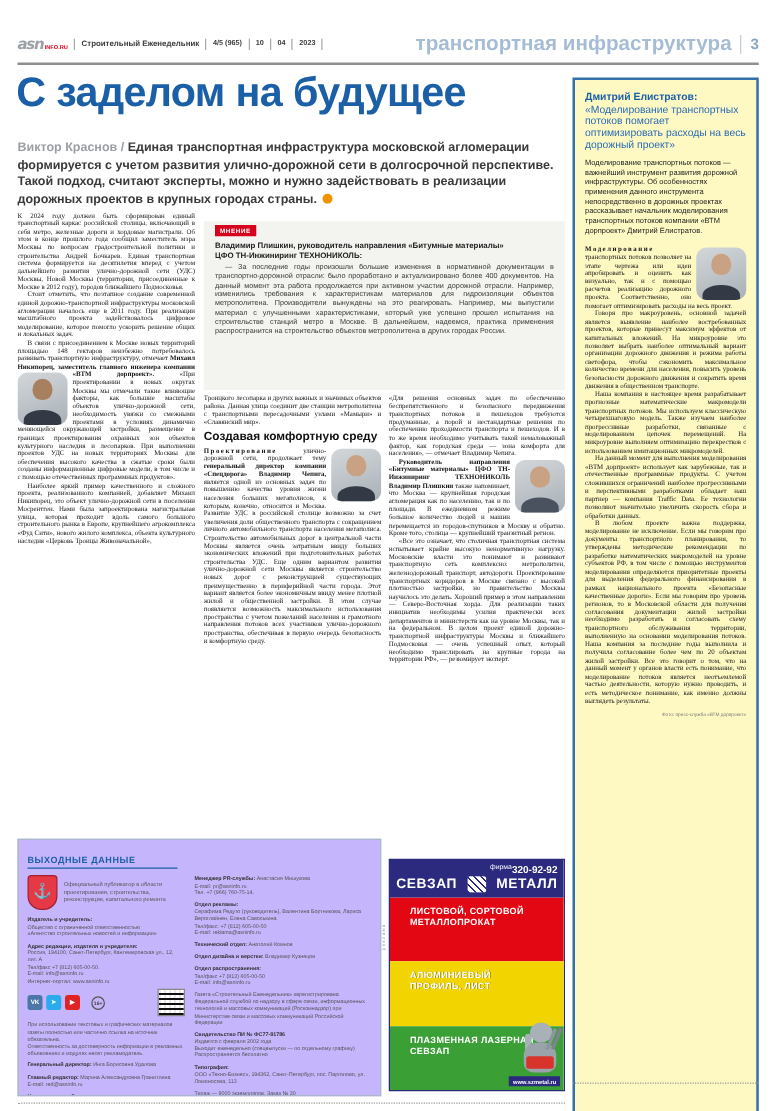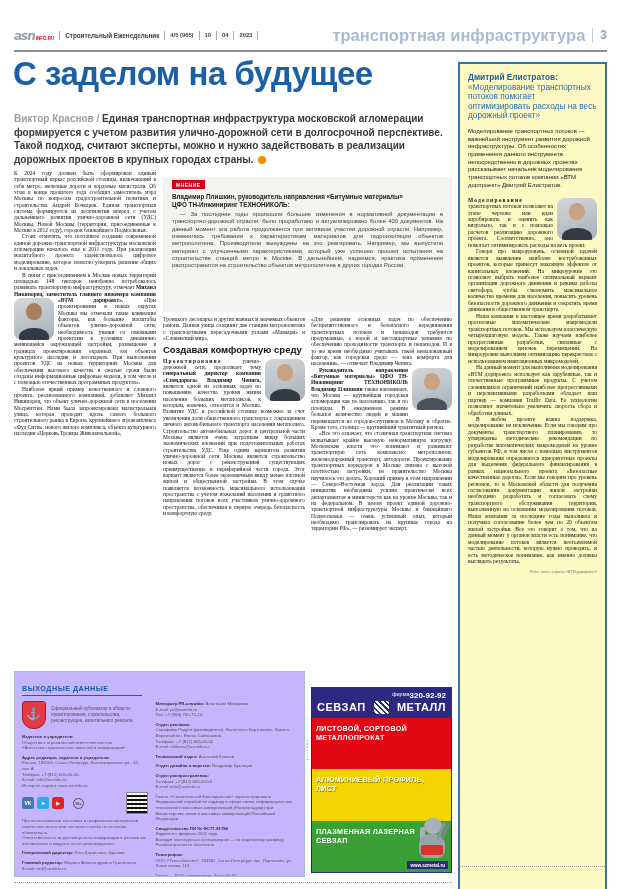--- a/index.html
+++ b/index.html
@@ -90,21 +90,21 @@
   .ad-top{display:flex;justify-content:flex-end;font-size:5.5px;}
   .ad-phone{font-size:8px;font-weight:bold;}
   .ad-namerow{display:flex;align-items:flex-start;justify-content:space-between;margin-top:1px;}
   .ad-name{font-size:11px;font-weight:bold;letter-spacing:.5px;}
   .ad-logo{width:15px;height:13px;background:#fff;border-radius:2px;flex:none;margin:0 2px;
       background-image:repeating-linear-gradient(45deg,#2b2a7e 0 1.5px,#fff 1.5px 4px);}
   .ad-red{background:#e30613;color:#fff;}
   .ad-yellow{background:#f2d500;color:#fff;text-shadow:.5px .5px 0 #8a7a00;}
   .ad-green{background:#3aa035;color:#fff;}
   .ad-white{background:#fff;color:#e30613;}
-  .ad-band{flex:1;font-size:7.2px;font-weight:bold;line-height:9px;padding:6px 4px;letter-spacing:.3px;}
+  .ad-band{flex:1;font-size:7.2px;font-weight:bold;line-height:9px;padding:6px 16px;letter-spacing:.3px;}
   .ad-site{position:absolute;right:3px;bottom:3px;background:#2b2a7e;color:#fff;font-size:4.6px;font-weight:bold;padding:1.5px 3px;}
   .eleph{position:absolute;right:4px;bottom:14px;width:30px;height:40px;}
   .el-body{position:absolute;bottom:0;left:2px;width:26px;height:24px;background:#9aa2aa;border-radius:42% 42% 30% 30%;}
   .el-head{position:absolute;top:0;left:7px;width:18px;height:16px;background:#a8b0b8;border-radius:50%;}
   .el-trunk{position:absolute;top:9px;left:3px;width:5px;height:14px;background:#a8b0b8;border-radius:3px;}
   .el-shirt{position:absolute;bottom:3px;left:4px;width:22px;height:10px;background:#d8342c;border-radius:2px;}
   .el-metal{position:absolute;top:4px;right:0;width:3px;height:18px;background:#7c848c;transform:rotate(22deg);box-shadow:-4px 2px 0 #8c949c;}
   .rekl{position:absolute;left:305px;top:760px;font-size:3.6px;color:#999;letter-spacing:1px;transform:rotate(-90deg);transform-origin:left top;}
 
   

